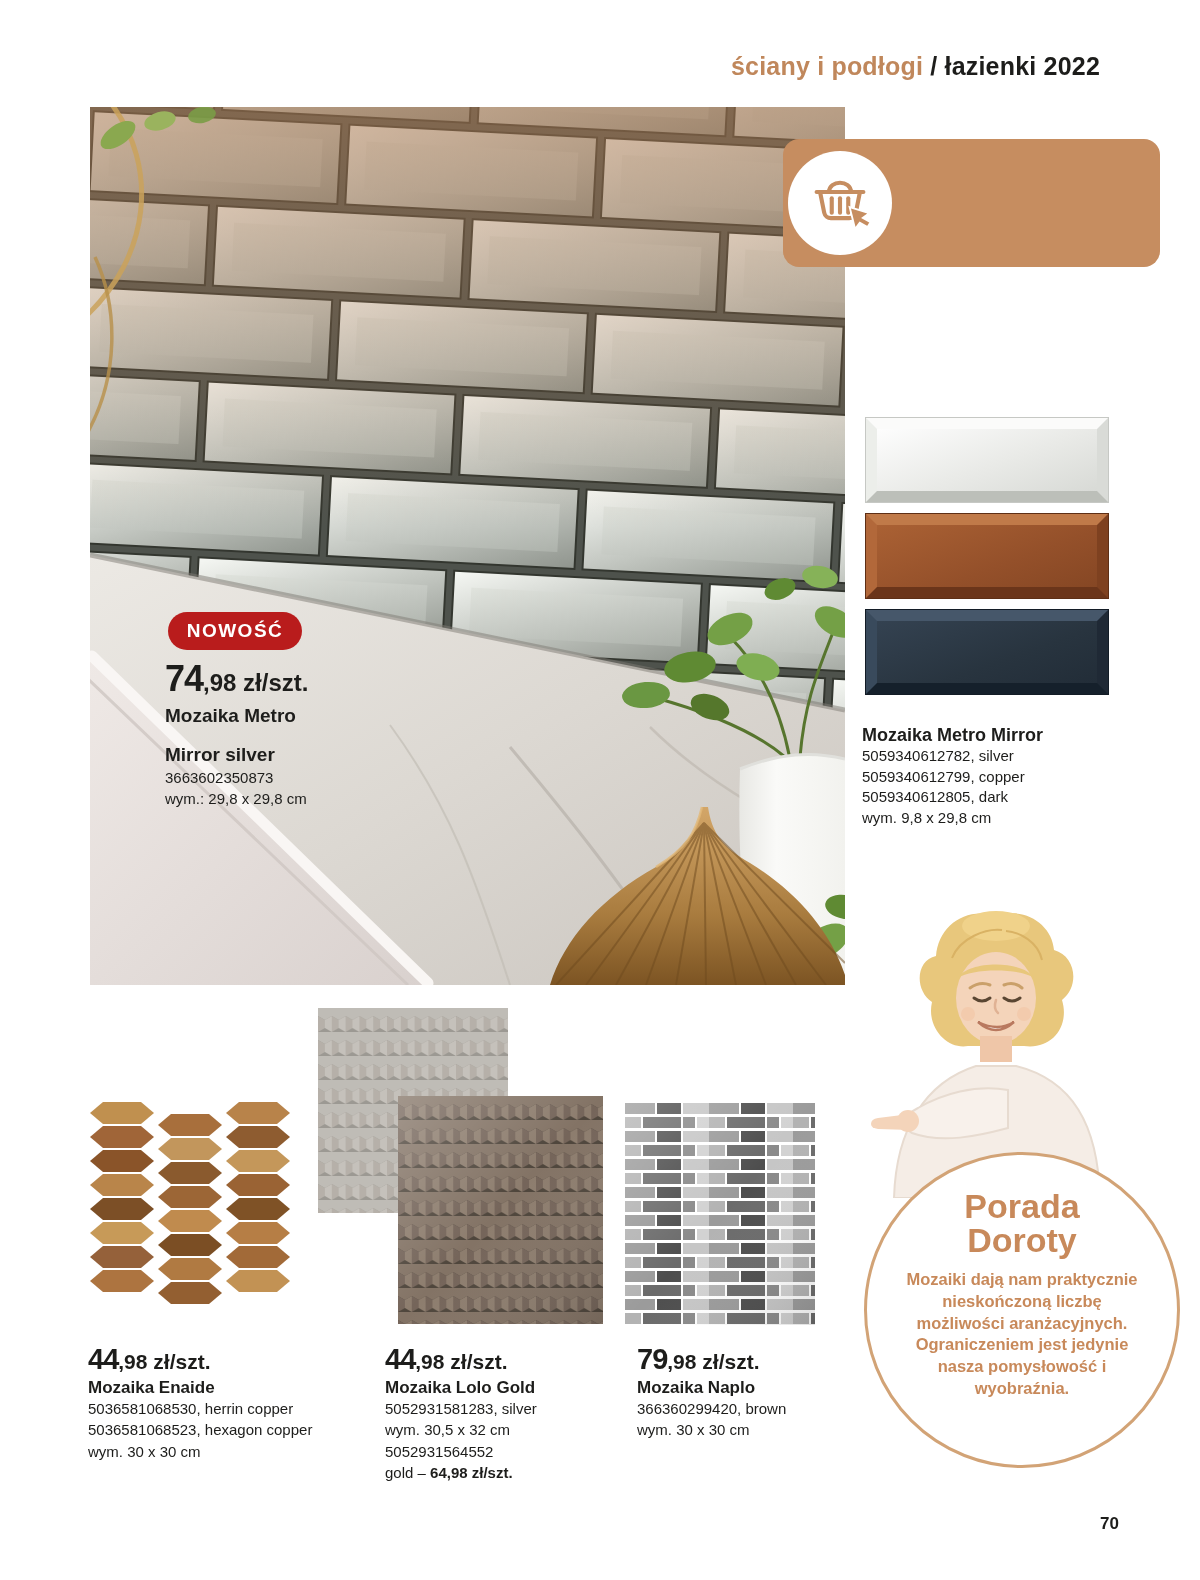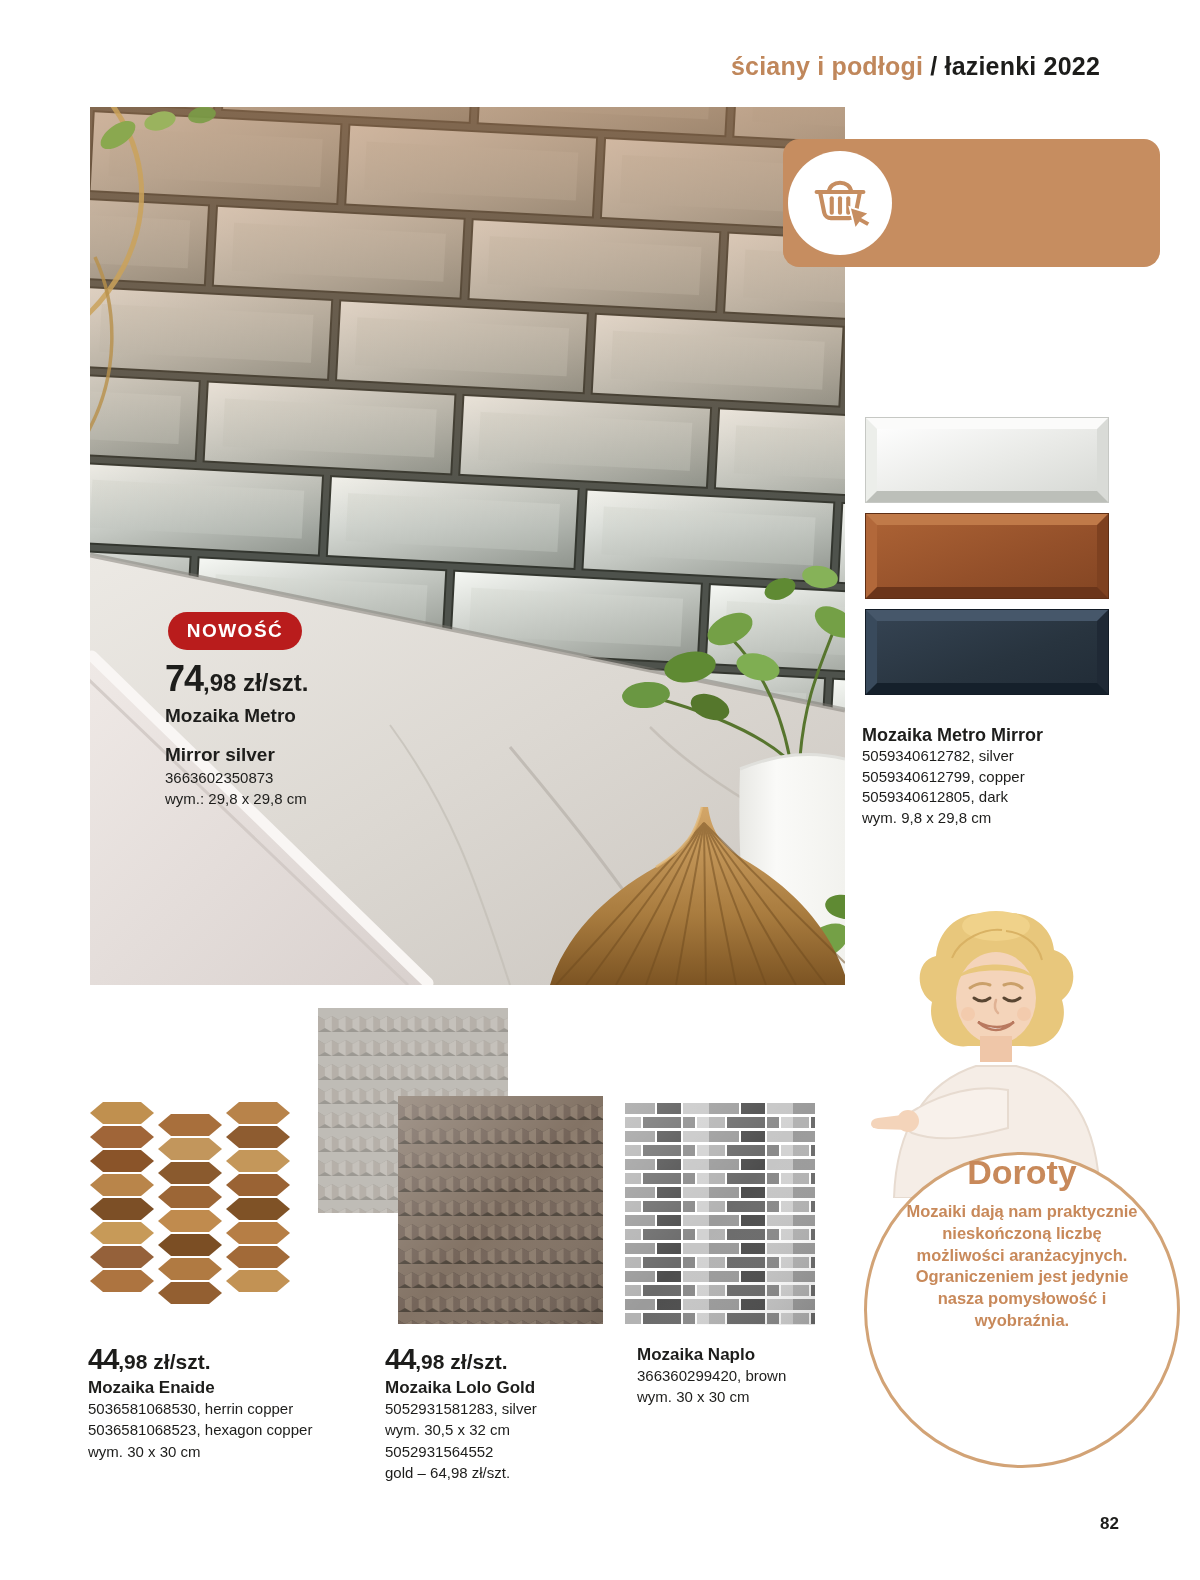--- a/index.html
+++ b/index.html
@@ -64,21 +64,21 @@
   .m-lolo-back{left:318px;top:1008px;}
   .m-lolo-front{left:398px;top:1096px;z-index:2;}
   .m-naplo{left:625px;top:1103px;}
 
   
   .prod{position:absolute;top:1343px;width:290px;z-index:4;}
   .prod .price-int{font-size:29px;}
   .prod .price-rest{font-size:21px;}
   .prod .p-name{font-size:17px;font-weight:700;margin-top:2px;}
   .prod .p-line{font-size:15px;line-height:1.42;}
-  .prod .gold-b{font-weight:400;}
+  .prod .gold-b{font-weight:700;}
   .prod1{left:88px;}
   .prod2{left:385px;}
   .prod3{left:637px;}
 
   .pagenum{position:absolute;left:1100px;top:1514px;font-size:17px;font-weight:700;color:#1d1d1b;}
 </style>
 </head>
 <body>
 
 <div class="page">
@@ -246,20 +246,21 @@
       <circle cx="168" cy="116" r="7" fill="#f3c3a2" opacity=".55"></circle>
       <rect x="124" y="138" width="32" height="26" fill="#efc6a8"></rect>
       <path d="M38,300 C40,230 70,184 120,168 L160,168 C216,182 242,226 244,300 Z" fill="#f5ede6" stroke="#e7dbd0" stroke-width="2"></path>
       <path d="M152,192 C120,186 86,196 62,210 C48,217 44,229 56,235 C86,246 122,238 152,230 Z" fill="#f8f1eb" stroke="#e7dbd0" stroke-width="2"></path>
       <circle cx="52" cy="223" r="11" fill="#f4d4ba"></circle>
       <path d="M54,216 L22,220 q-7,1 -7,6 q0,4 7,5 L54,232 Z" fill="#f4d4ba"></path>
     </svg>
   </div>
 
   <div class="advice">
+    <div class="t t1">Porada</div>
     <div class="t">Doroty</div>
     <div class="body">Mozaiki dają nam praktycznie nieskończoną liczbę możliwości aranżacyjnych. Ograniczeniem jest jedynie nasza pomysłowość i wyobraźnia.</div>
   </div>
 
   <div class="mosaic m-enaide">
     <svg width="205" height="215" viewBox="0 0 205 215">
       <defs>
           <polygon id="pk" points="0,11 13,0 51,0 64,11 51,22 13,22"></polygon>
         </defs>
       <g>
@@ -363,19 +364,22 @@
     <div class="p-name">Mozaika Lolo Gold</div>
     <div class="p-line">5052931581283, silver</div>
     <div class="p-line">wym. 30,5 x 32 cm</div>
     <div class="p-line">5052931564552</div>
     <div class="p-line">
       <span>gold – </span><span class="gold-b">64,98 zł/szt.</span>
     </div>
   </div>
 
   <div class="prod prod3">
+    <div class="price-line">
+      <span class="price-int">79</span><span class="price-rest">,98 zł/szt.</span>
+    </div>
     <div class="p-name">Mozaika Naplo</div>
     <div class="p-line">366360299420, brown</div>
     <div class="p-line">wym. 30 x 30 cm</div>
   </div>
 
-  <div class="pagenum">82</div>
+  <div class="pagenum">70</div>
 </div>
 
 </body></html>

